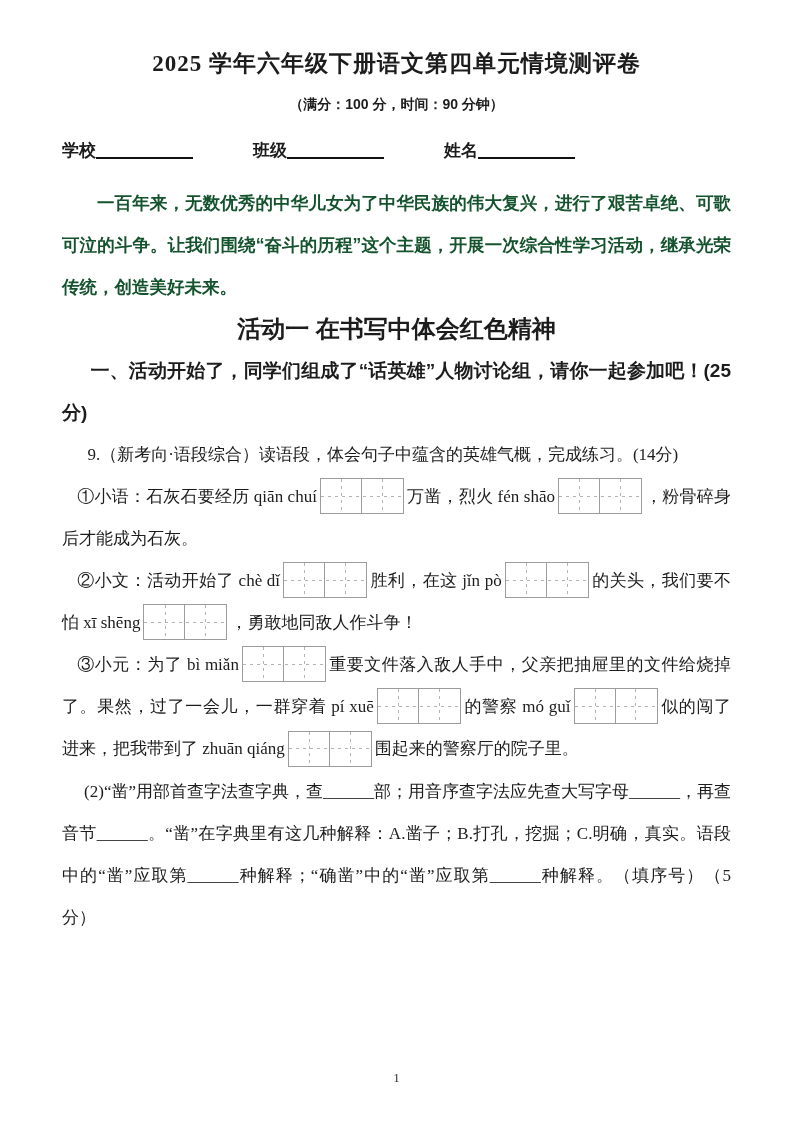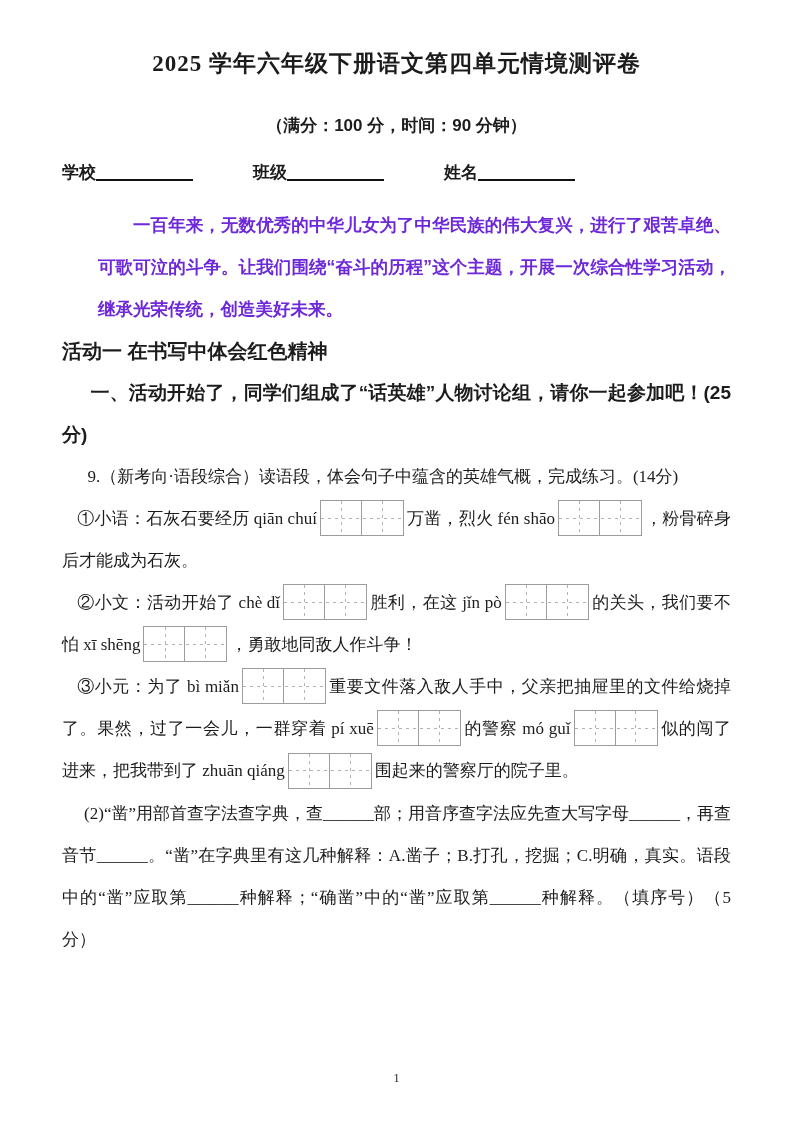--- a/index.html
+++ b/index.html
@@ -27,24 +27,24 @@
     font-family: "Liberation Serif", "DejaVu Serif", serif;
     font-size: 23px;
     font-weight: bold;
     text-align: center;
     letter-spacing: 1px;
     line-height: 32px;
     margin: 0;
   }
   .subtitle {
     font-family: "Liberation Sans", "DejaVu Sans", sans-serif;
-    font-size: 17px;
+    font-size: 14px;
     font-weight: bold;
     text-align: center;
-    margin-top: 34px;
+    margin-top: 12px;
     line-height: 24px;
   }
   .fields {
     margin-top: 22px;
     display: flex;
     justify-content: flex-start;
     gap: 60px;
     font-family: "Liberation Sans", "DejaVu Sans", sans-serif;
     font-size: 17px;
     font-weight: bold;
@@ -64,22 +64,23 @@
   .intro {
     font-family: "Liberation Sans", "DejaVu Sans", sans-serif;
     font-size: 17.5px;
     font-weight: bold;
     line-height: 42px;
     text-align: justify;
     text-indent: 2em;
   }
   .activity-heading {
     font-family: "Liberation Sans", "DejaVu Sans", sans-serif;
-    font-size: 20px;
+    font-size: 24px;
     font-weight: bold;
+    text-align: center;
     line-height: 42px;
   }
   .section-heading {
     font-family: "Liberation Sans", "DejaVu Sans", sans-serif;
     font-size: 19px;
     font-weight: bold;
     line-height: 42px;
     text-align: justify;
     text-indent: 1.5em;
   }
@@ -147,21 +148,21 @@
   <div class="subtitle">（满分：100 分，时间：90 分钟）</div>
 
   <div class="fields">
     <span class="field"><span>学校</span><span class="blank-line"></span></span>
     <span class="field"><span>班级</span><span class="blank-line"></span></span>
     <span class="field"><span>姓名</span><span class="blank-line"></span></span>
   </div>
 
   <div class="flow">
 
-    <p class="intro" style="color: #6d28d9; margin-left: 36px;">一百年来，无数优秀的中华儿女为了中华民族的伟大复兴，进行了艰苦卓绝、可歌可泣的斗争。让我们围绕“奋斗的历程”这个主题，开展一次综合性学习活动，继承光荣传统，创造美好未来。</p>
+    <p class="intro" style="color: #14532d;">一百年来，无数优秀的中华儿女为了中华民族的伟大复兴，进行了艰苦卓绝、可歌可泣的斗争。让我们围绕“奋斗的历程”这个主题，开展一次综合性学习活动，继承光荣传统，创造美好未来。</p>
 
     <div class="activity-heading">活动一 在书写中体会红色精神</div>
 
     <p class="section-heading">一、活动开始了，同学们组成了“话英雄”人物讨论组，请你一起参加吧！(25分)</p>
 
     <p class="q-lead">9.（新考向·语段综合）读语段，体会句子中蕴含的英雄气概，完成练习。(14分)</p>
 
     <p class="q-item"><span>①小语：石灰石要经历 qiān chuí</span><span class="tzg"></span><span>万凿，烈火 fén shāo</span><span class="tzg"></span><span>，粉骨碎身后才能成为石灰。</span></p>
 
     <p class="q-item"><span>②小文：活动开始了 chè dǐ</span><span class="tzg"></span><span>胜利，在这 jǐn pò</span><span class="tzg"></span><span>的关头，我们要不怕 xī shēng</span><span class="tzg"></span><span>，勇敢地同敌人作斗争！</span></p>

